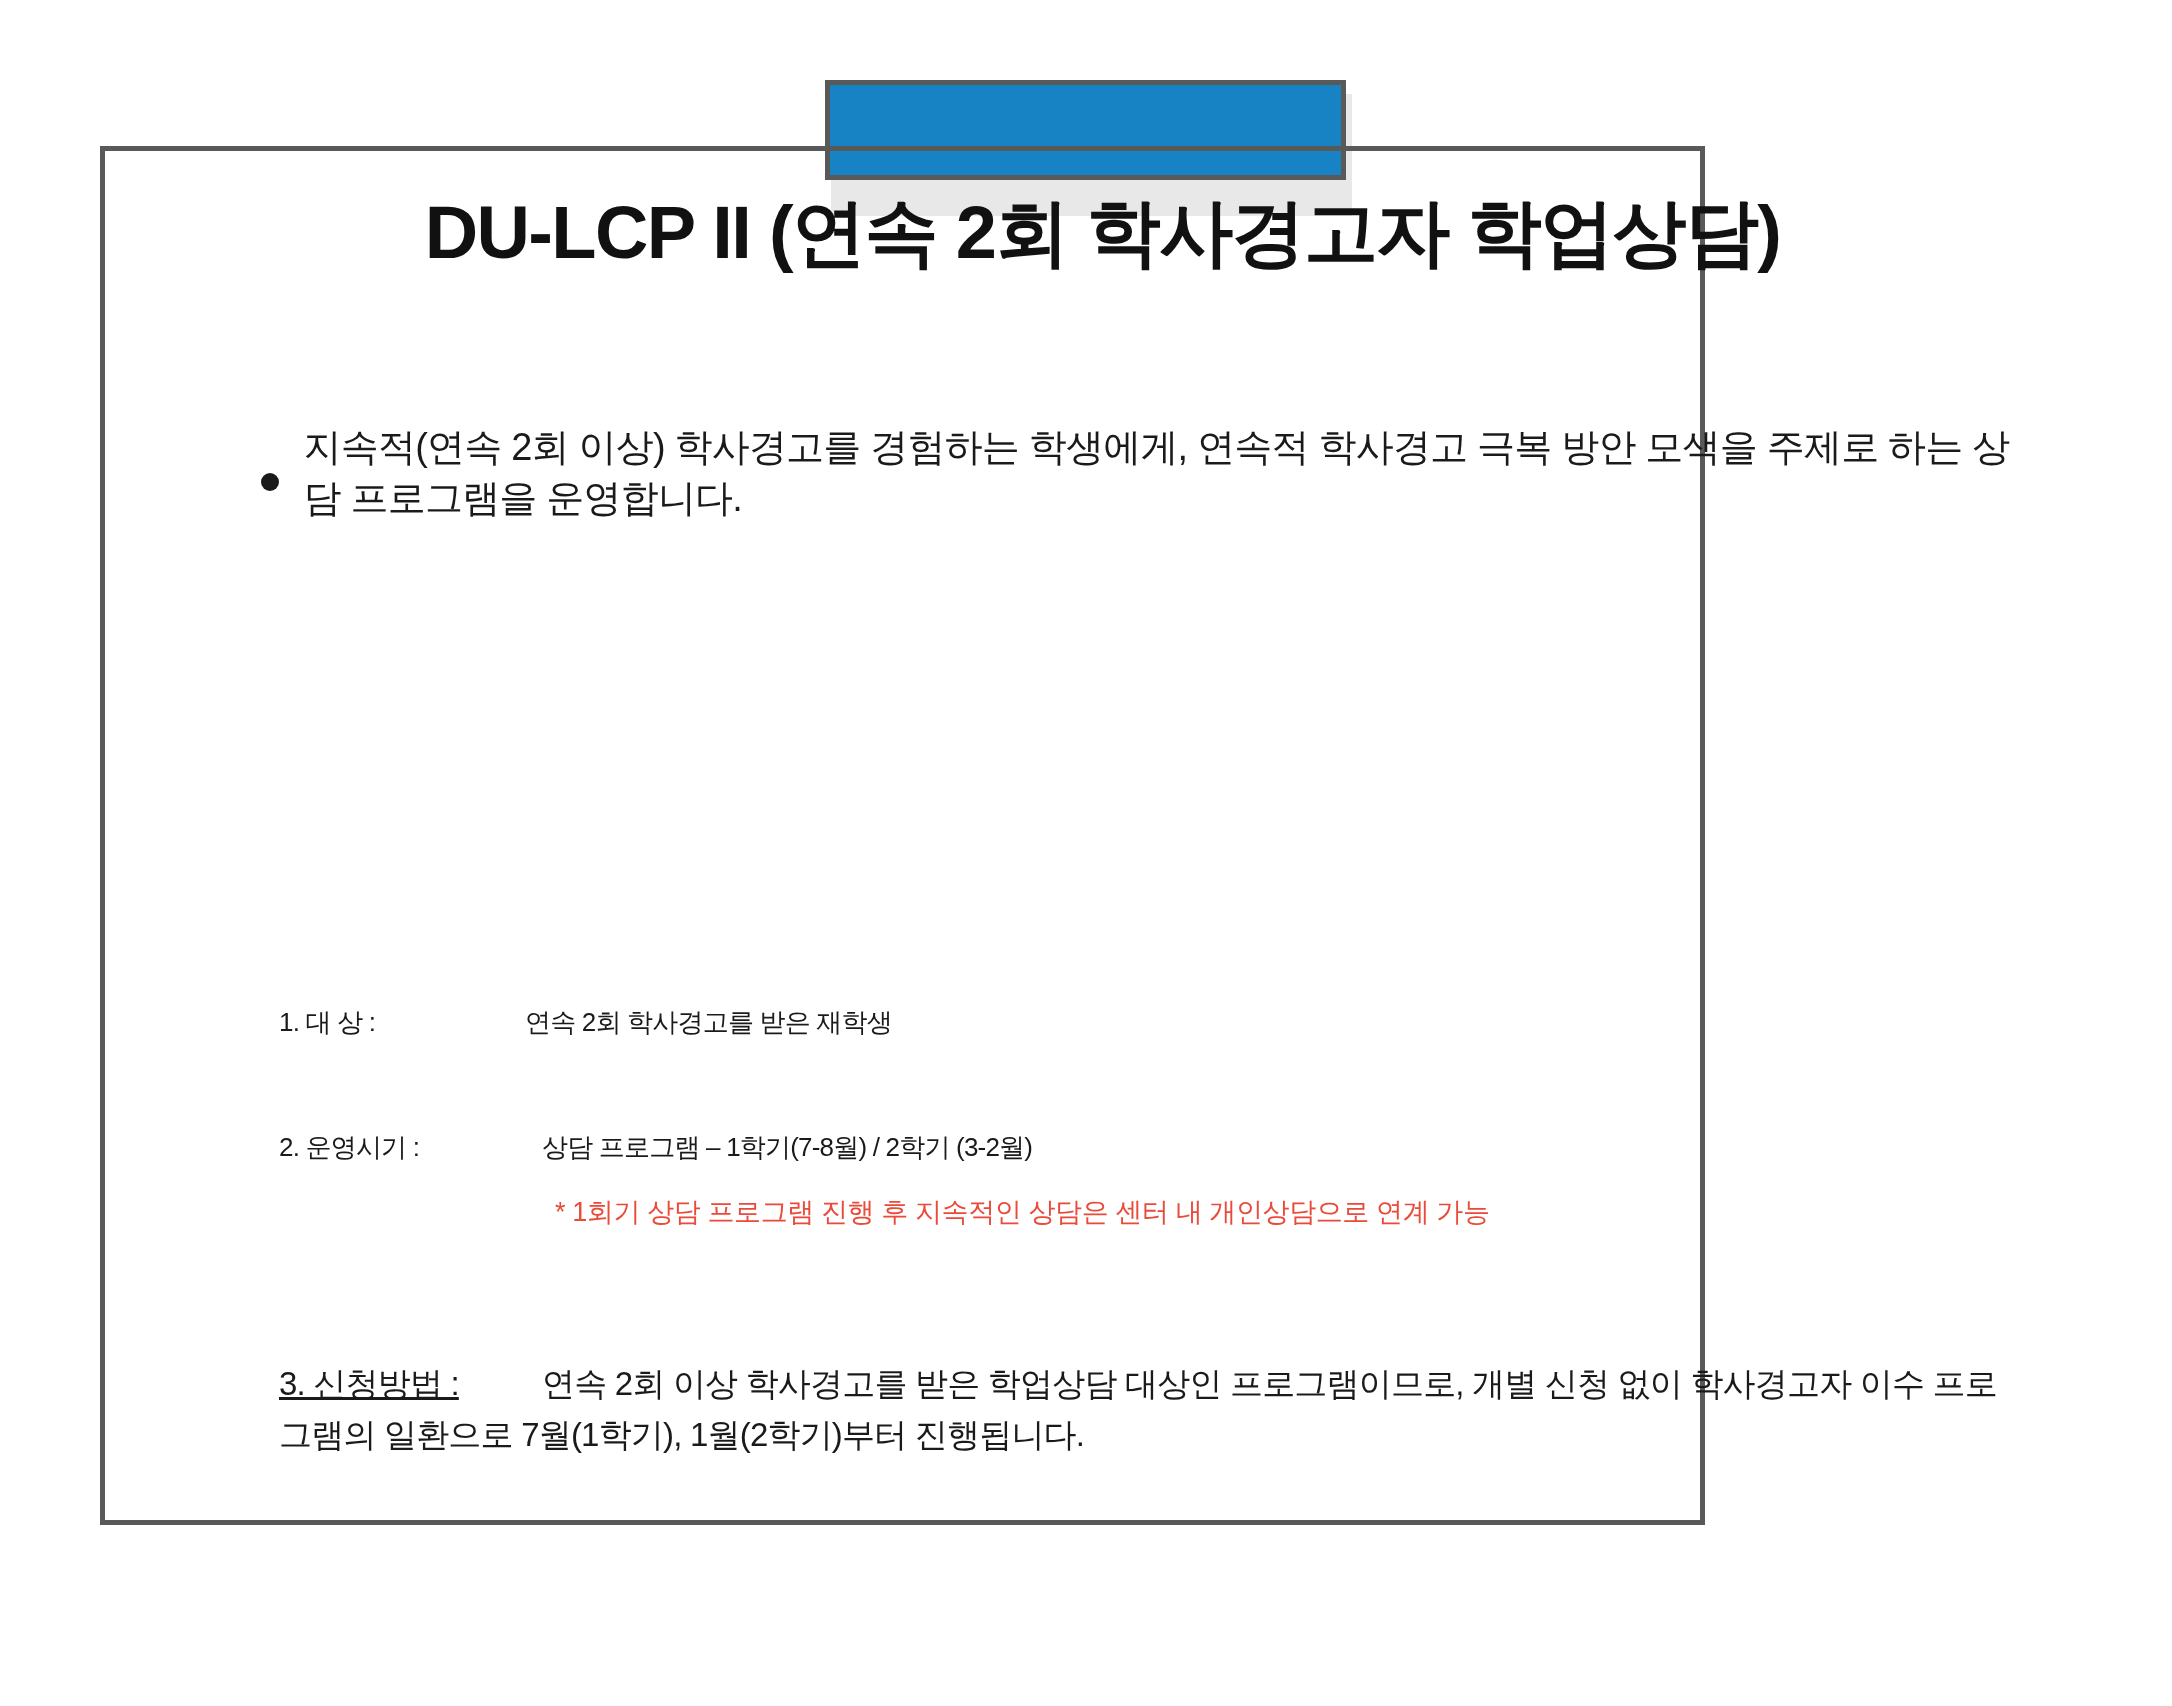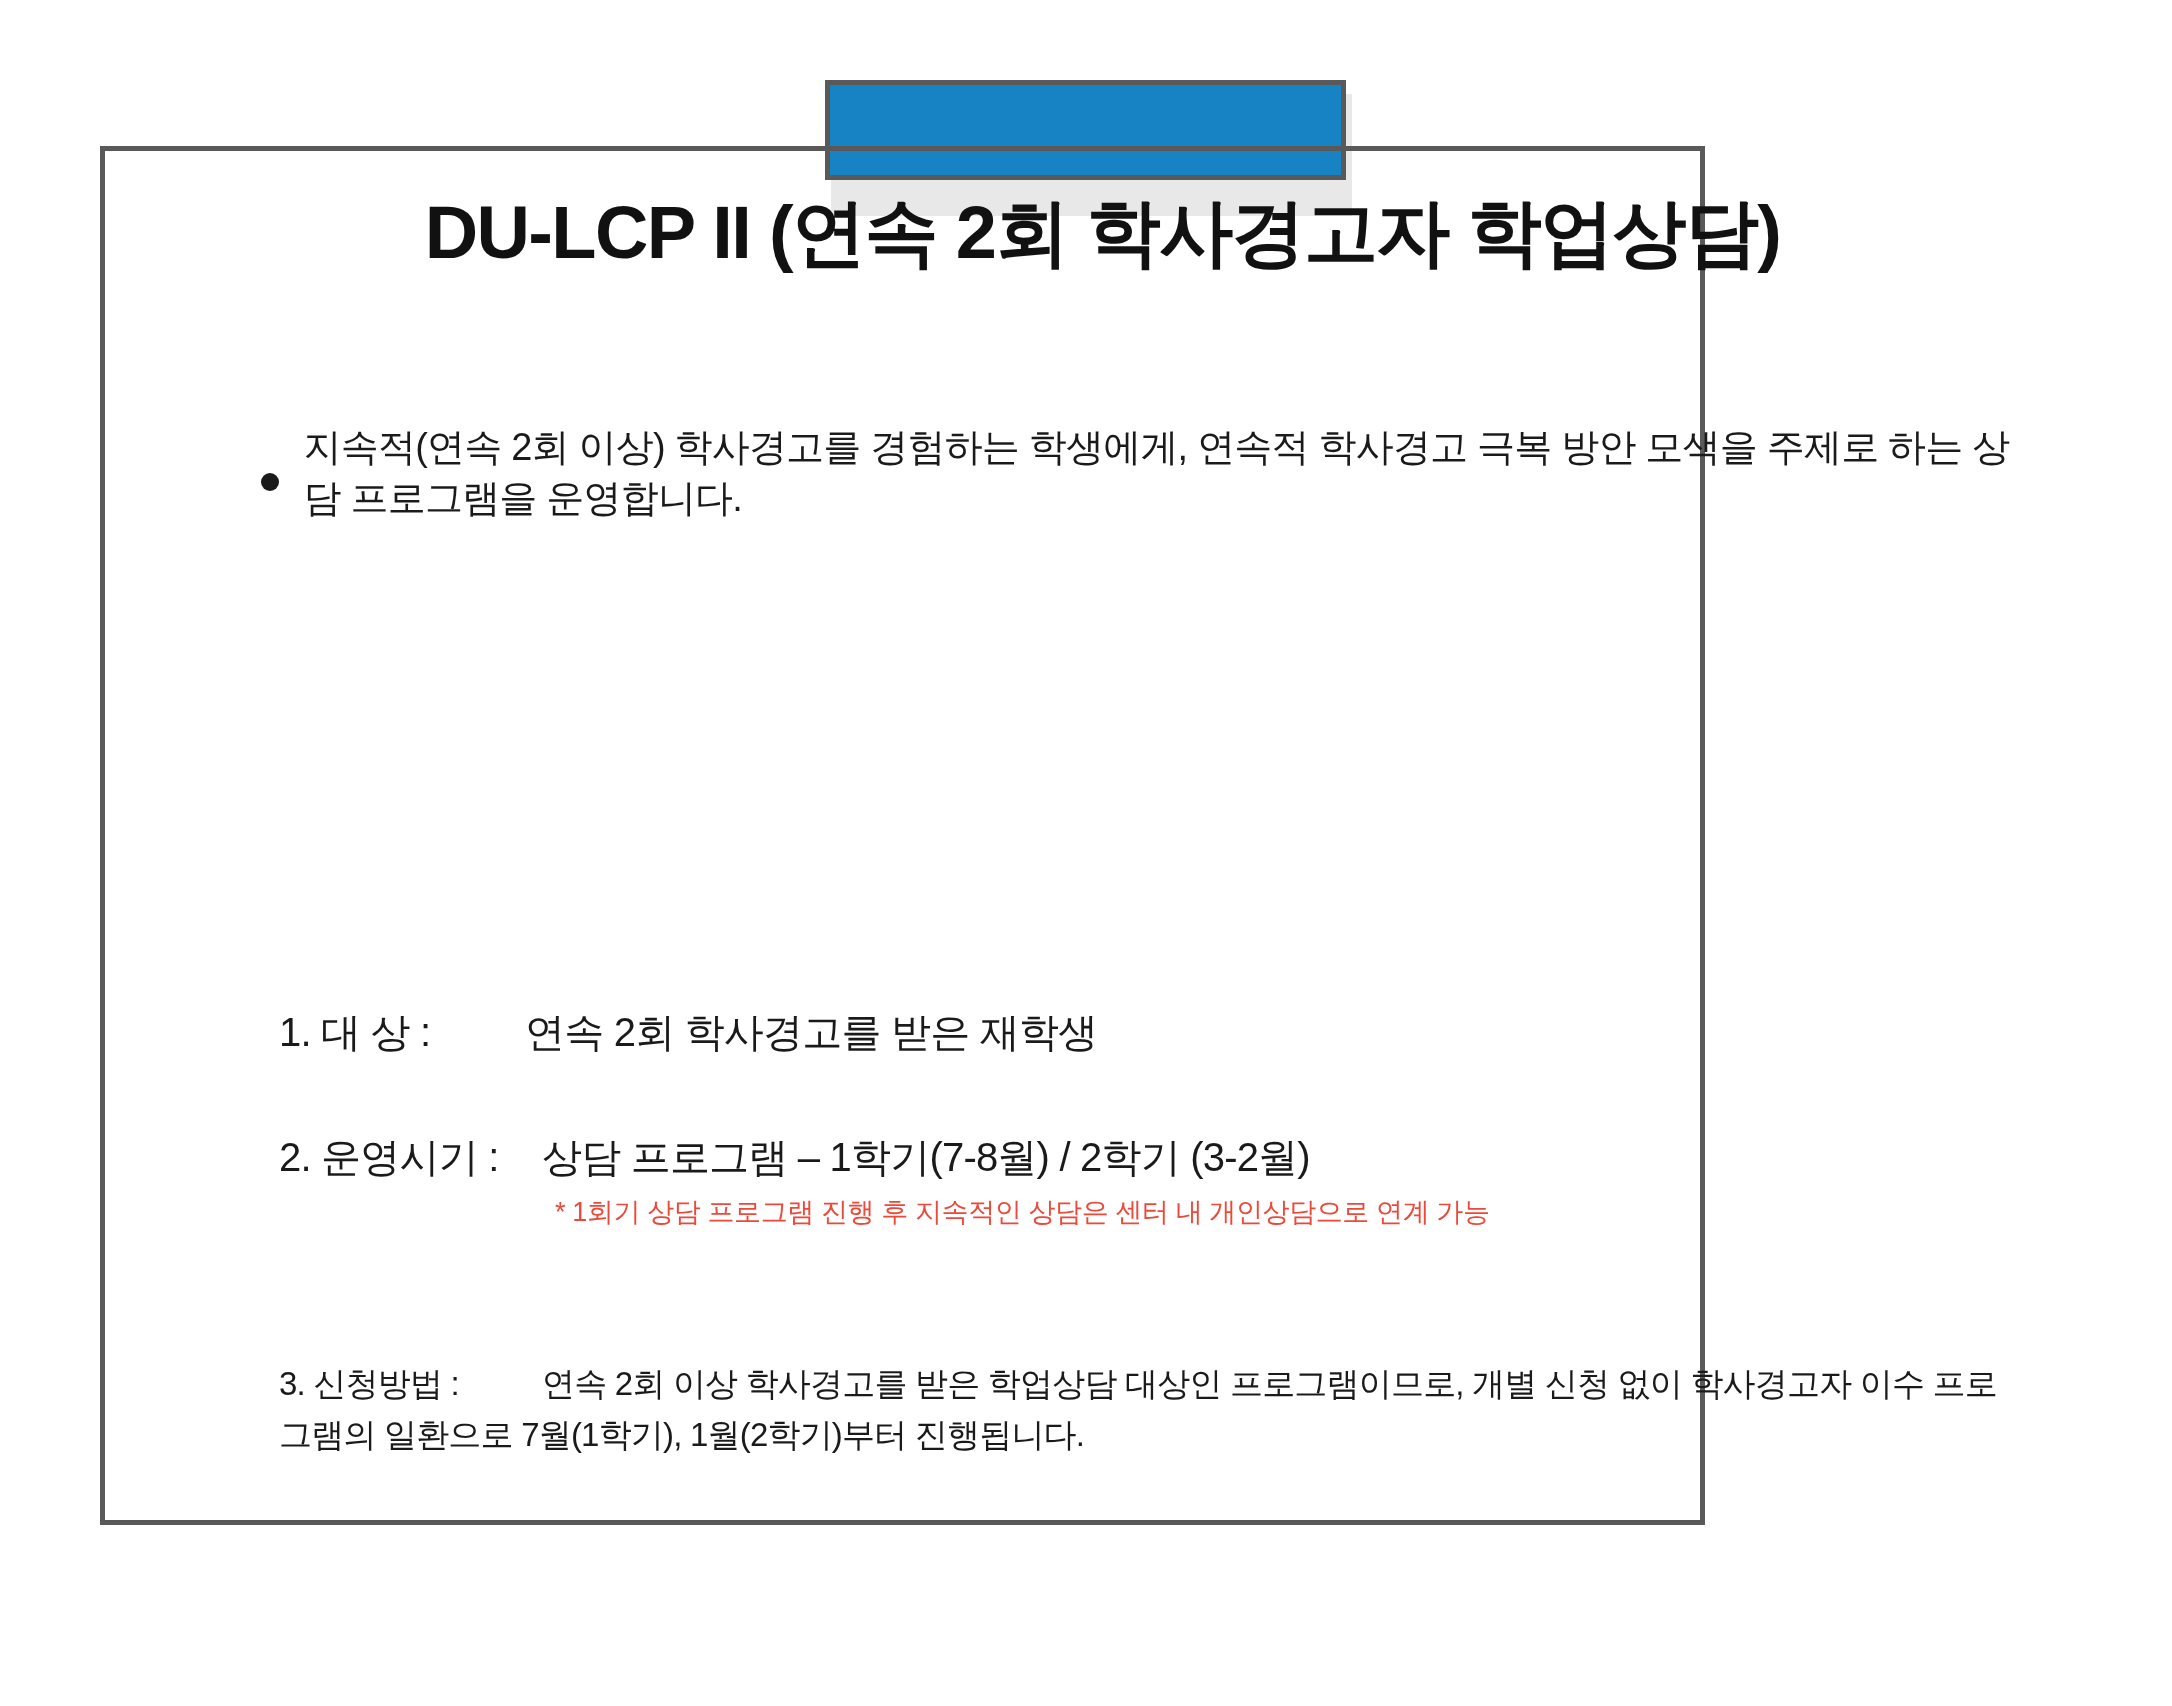--- a/index.html
+++ b/index.html
@@ -83,21 +83,21 @@
     font-size: 38px;
     line-height: 1.35;
     letter-spacing: -0.8px;
     color: #1a1a1a;
   }
 
   
   .item {
     position: absolute;
     left: 174px;
-    font-size: 40px;
+    font-size: 26px;
     letter-spacing: -0.8px;
     color: #1a1a1a;
     white-space: nowrap;
   }
   .item .lbl {
     display: inline-block;
   }
   .item .val {
     display: inline-block;
   }
@@ -127,20 +127,21 @@
     top: 1207px;
     width: 1741px;
     font-size: 33px;
     line-height: 1.55;
     letter-spacing: -0.8px;
     color: #1a1a1a;
   }
   .item-3 .lbl {
     display: inline-block;
     width: 263px;
+    text-decoration: underline;
   }
 </style>
 </head>
 <body>
 
 <div class="tab-shadow"></div>
 <div class="tab-blue"></div>
 
 <div class="card">
 

